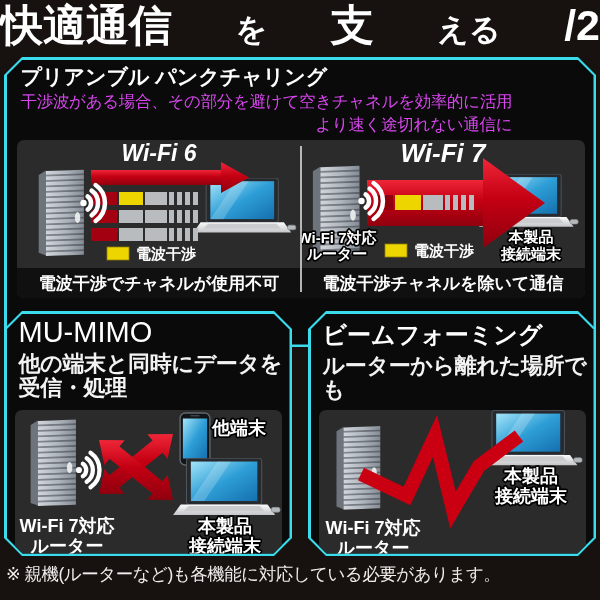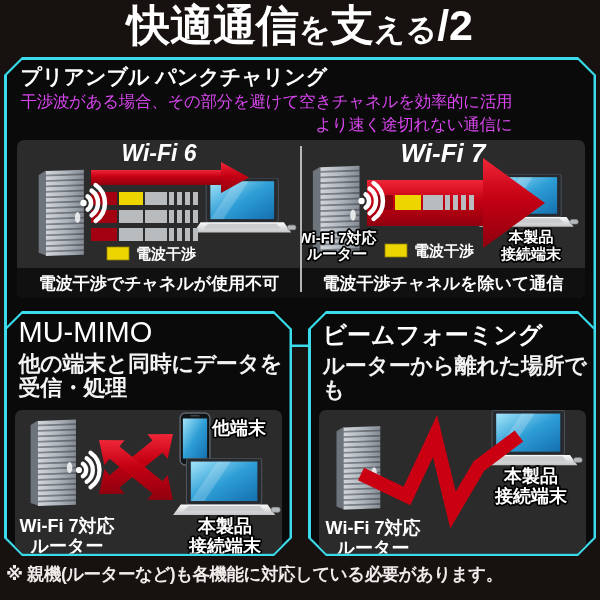--- a/index.html
+++ b/index.html
@@ -1,21 +1,21 @@
 <!DOCTYPE html>
 <html><head>
 <meta charset="utf-8">
 <style>
   html,body{margin:0;padding:0;background:#171210;}
   .stage{position:relative;width:600px;height:600px;background:#171210;overflow:hidden;
          font-family:"Liberation Sans","DejaVu Sans",sans-serif;color:#fff;}
   svg{display:block;font-family:inherit;}
   
   .title{position:absolute;left:0;top:0;width:600px;height:52px;display:flex;
-         align-items:baseline;justify-content:center;font-weight:700;letter-spacing:0px;
+         align-items:baseline;justify-content:space-between;font-weight:700;letter-spacing:0px;
          white-space:nowrap;}
   .title .tb{font-size:43px;line-height:50px;}
   .title .ts{font-size:31px;line-height:50px;}
   
   .frame{position:absolute;background:#3adcec;
          clip-path:polygon(18px 0,calc(100% - 18px) 0,100% 18px,100% calc(100% - 18px),
                    calc(100% - 18px) 100%,18px 100%,0 calc(100% - 18px),0 18px);}
   .frame-in{position:absolute;inset:2.5px;background:#0a0a0a;
          clip-path:polygon(16px 0,calc(100% - 16px) 0,100% 16px,100% calc(100% - 16px),
                    calc(100% - 16px) 100%,16px 100%,0 calc(100% - 16px),0 16px);}
@@ -41,21 +41,21 @@
   
   .wtitle{font-size:23px;font-weight:700;font-style:italic;fill:#fff;}
   .wtitle7{font-size:26px;}
   .cap{font-size:17px;font-weight:700;fill:#fff;}
   .lgd{font-size:15px;font-weight:700;fill:#fff;}
   .lbl{font-size:15px;font-weight:700;fill:#fff;}
   .lbl-big{font-size:18px;}
   .outl{stroke:#000;stroke-width:3.5px;paint-order:stroke;stroke-linejoin:round;}
   
   .footer{position:absolute;left:6px;top:562px;width:592px;font-size:17.5px;
-          font-weight:700;color:#efecea;letter-spacing:-0.5px;}
+          font-weight:400;color:#efecea;letter-spacing:-0.5px;}
 </style>
 </head>
 <body>
 
 <svg width="0" height="0" style="position:absolute" aria-hidden="true">
   <defs>
     <linearGradient id="gR" x1="0" y1="0" x2="1" y2="0">
       <stop offset="0" stop-color="#d2d6dc"></stop>
         <stop offset="0.55" stop-color="#aeb4bb"></stop>
         <stop offset="1" stop-color="#858b94"></stop>

